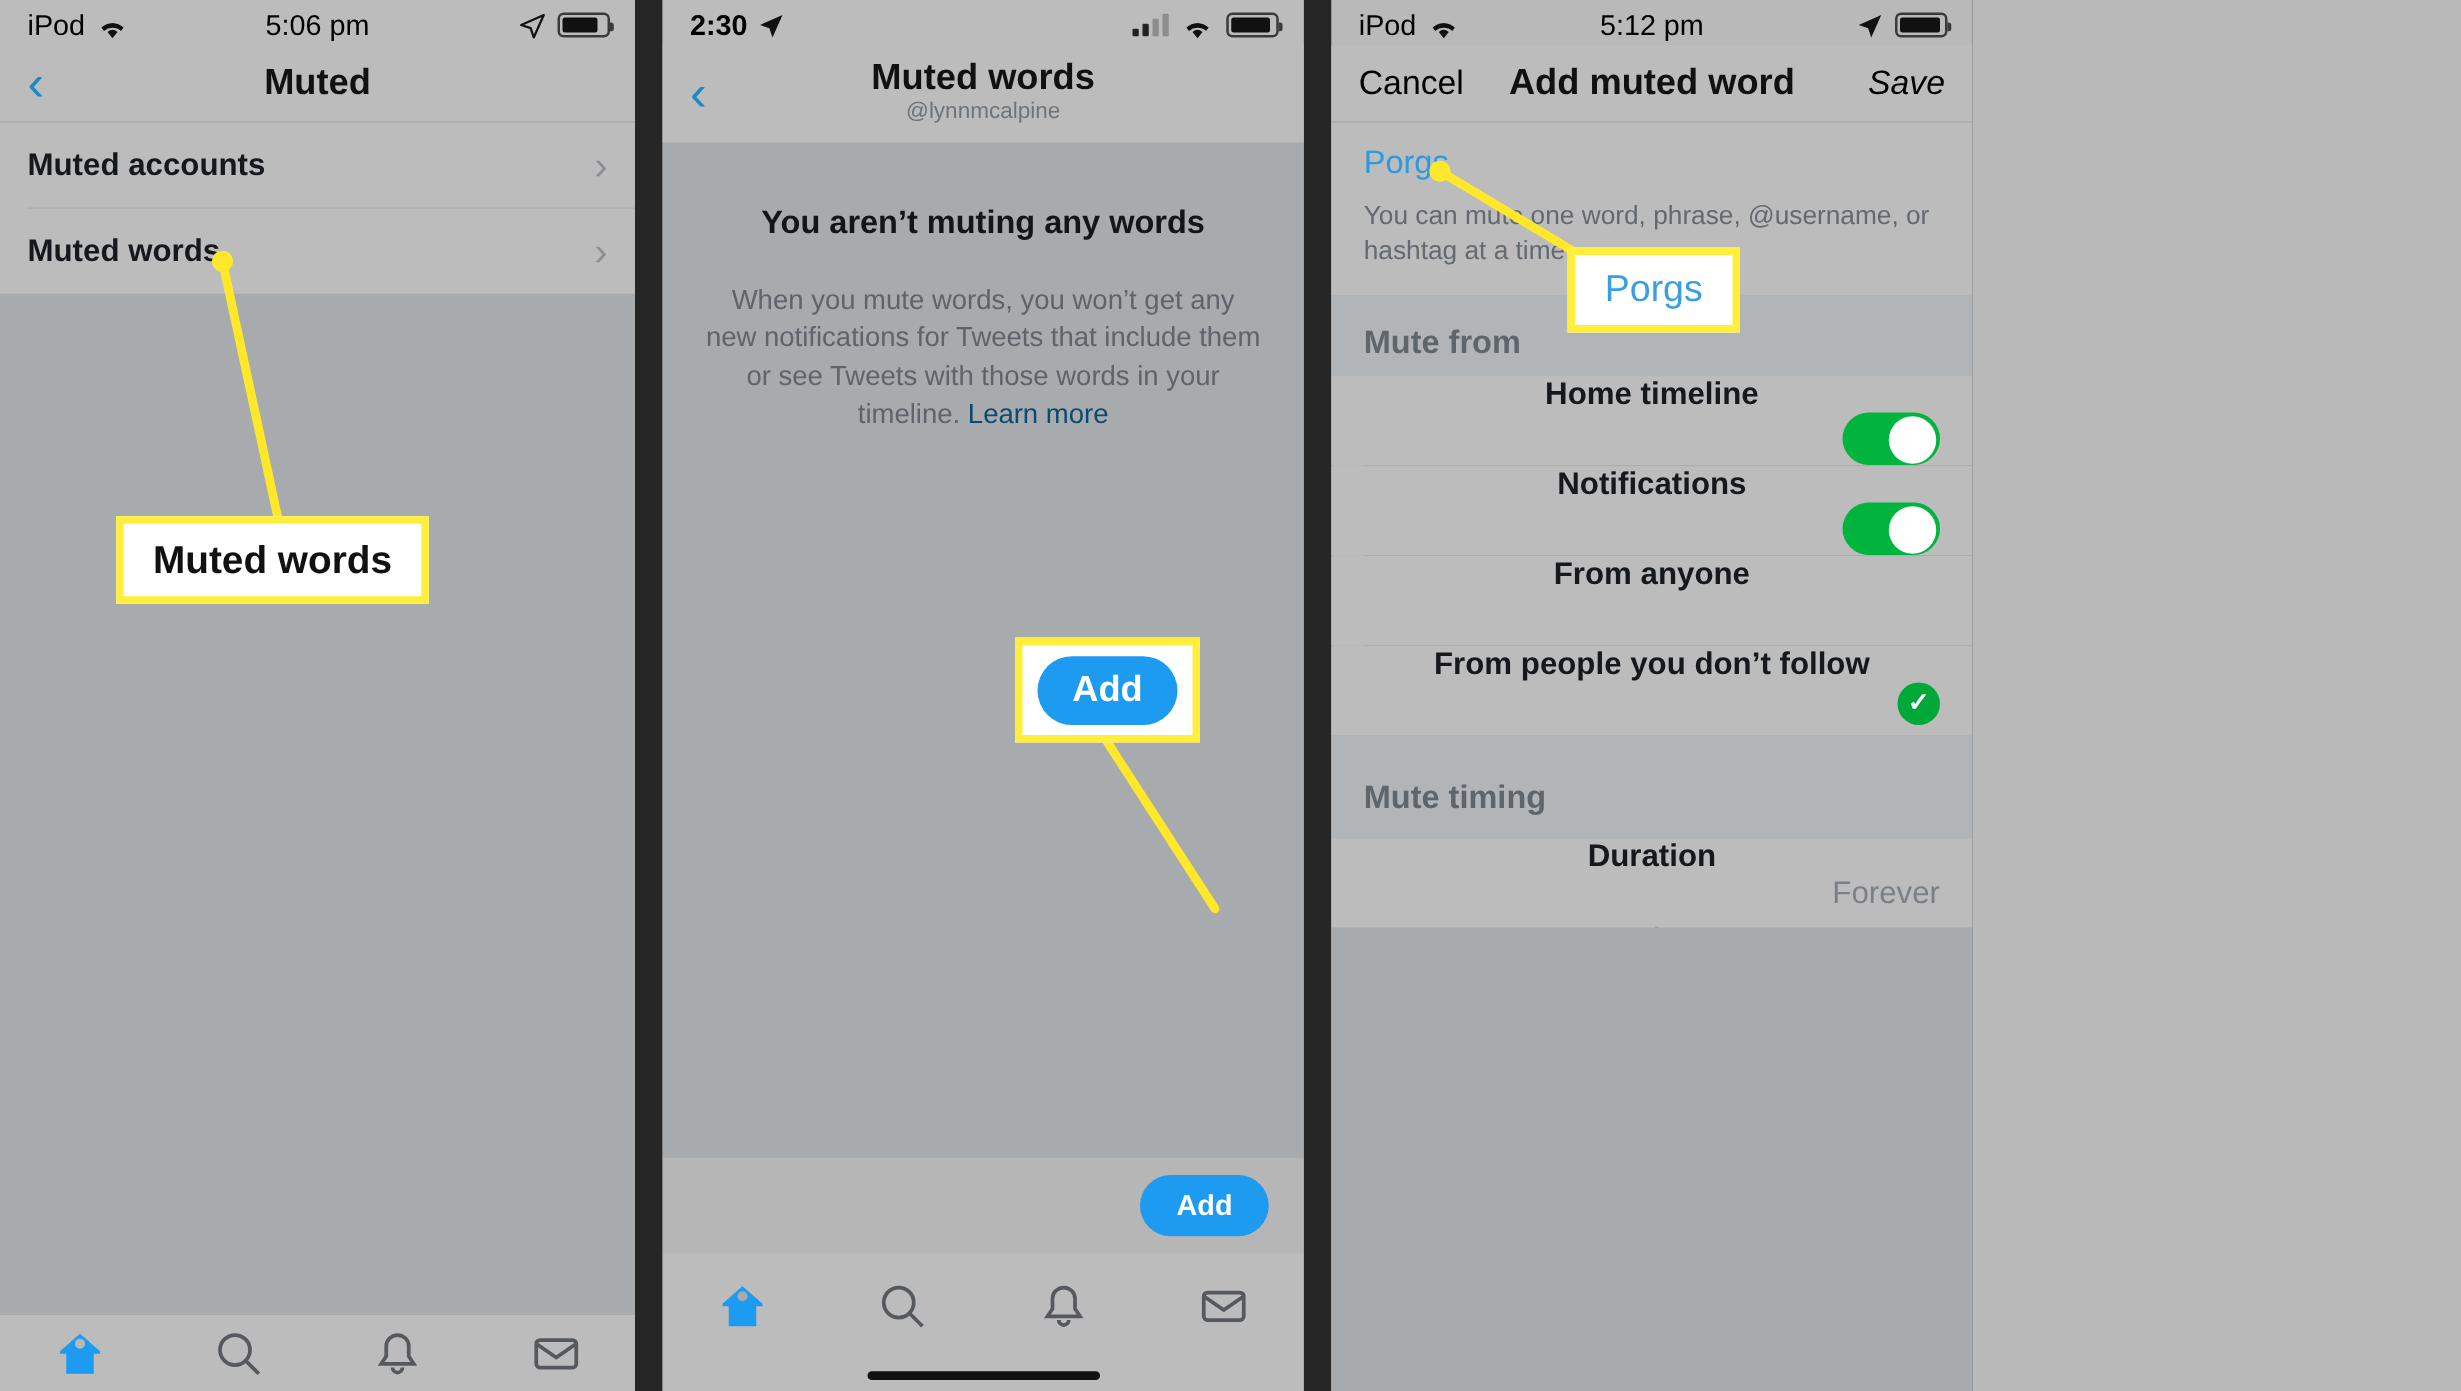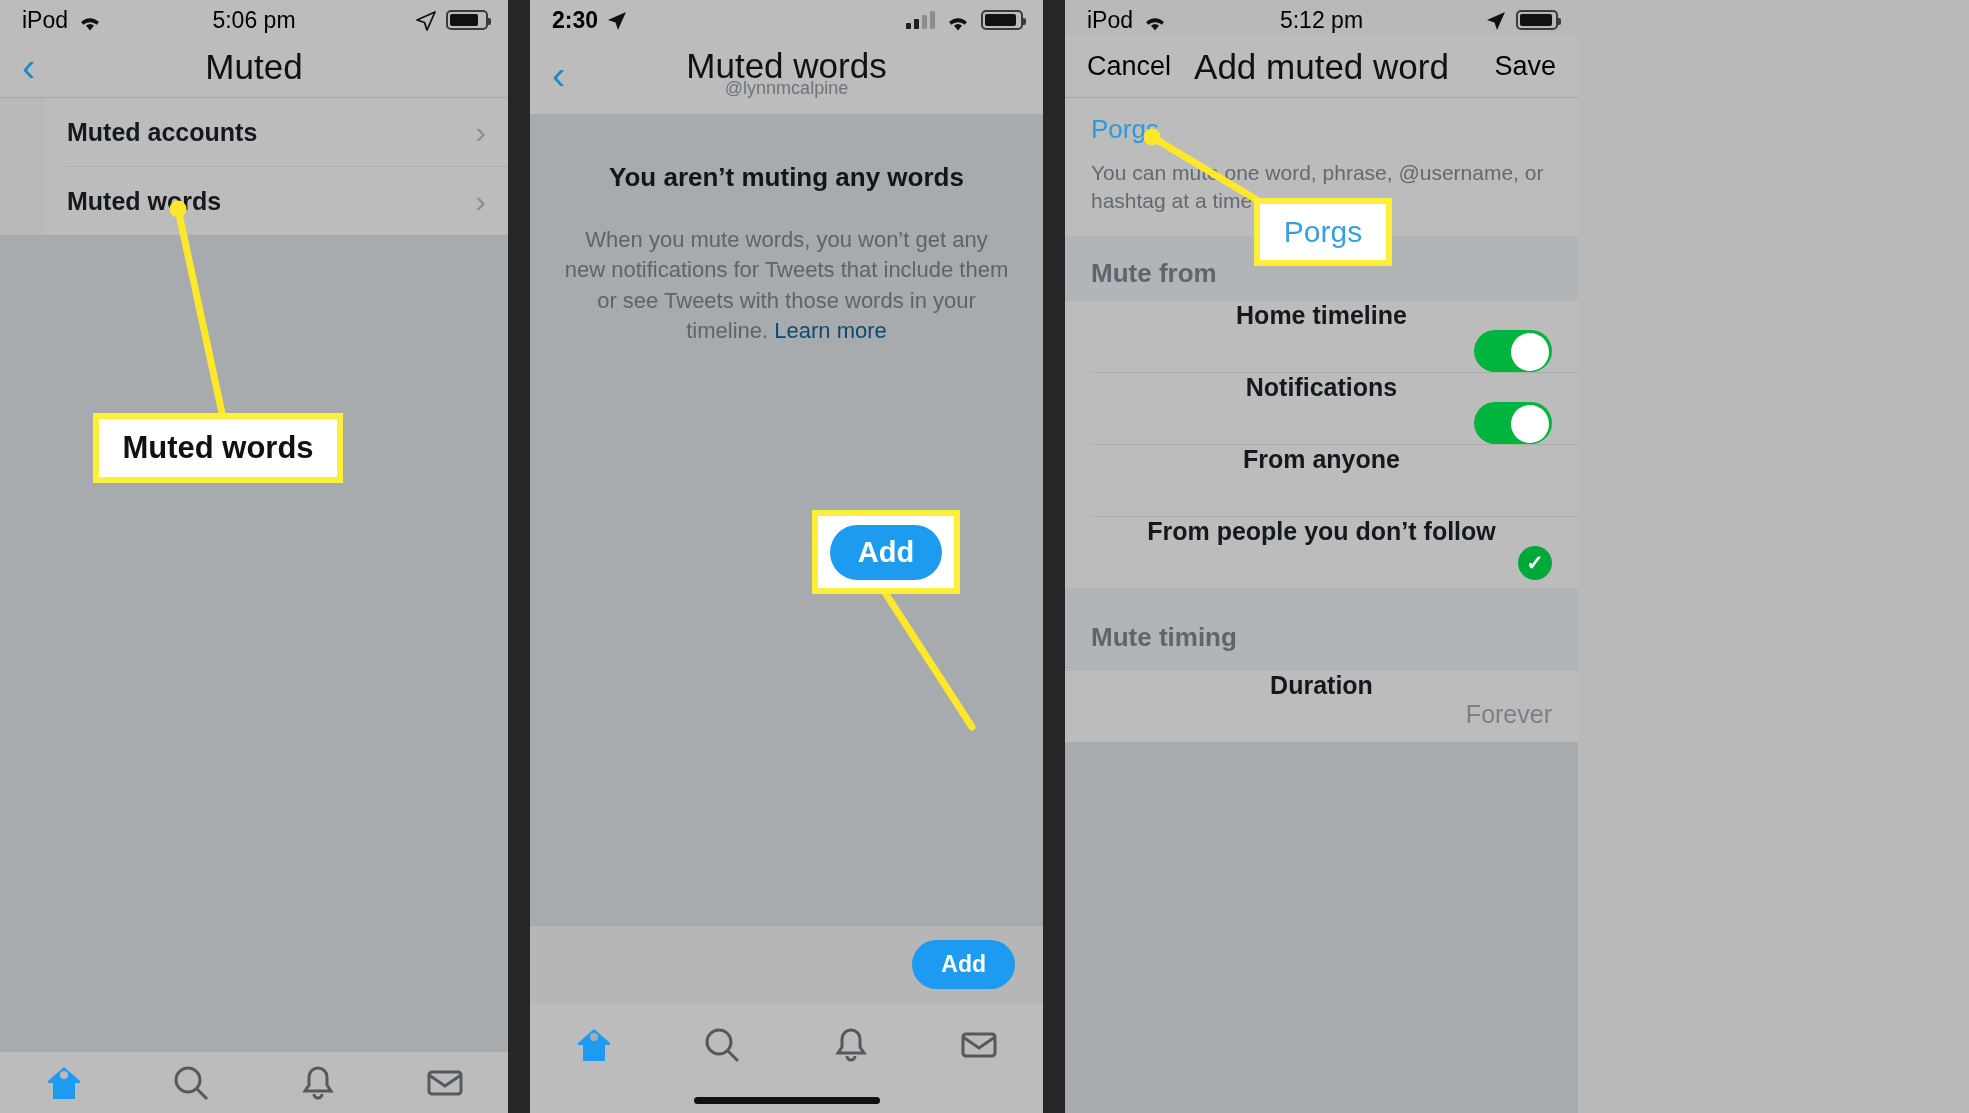--- a/index.html
+++ b/index.html
@@ -72,31 +72,31 @@
     display: flex; align-items: center;
     padding: 0 22px;
     position: relative;
     background: #bcbcbc;
   }
   .navbar.hairline { border-bottom: 1px solid #a6a6a6; }
   .nav-back { color: #1c8ac4; font-size: 40px; line-height: 1; font-weight: 300;
               cursor: pointer; width: 40px; }
   .nav-title {
     position: absolute; left: 0; right: 0; text-align: center;
-    font-size: 35px; font-weight: normal; color: #111; pointer-events: none;
+    font-size: 29px; font-weight: bold; color: #111; pointer-events: none;
   }
   .nav-sub {
     position: absolute; left: 0; right: 0; text-align: center;
     font-size: 18px; color: #6d747a; top: 42px; pointer-events: none;
   }
   .nav-action { font-size: 27px; color: #000000; cursor: pointer; }
-  .nav-action.right { margin-left: auto; }
-
-  
-  .listblock { background: #bcbcbc; margin-left: 45px; }
+  .nav-action.right { margin-left: auto; font-style: italic; }
+
+  
+  .listblock { background: #bcbcbc; }
   .row {
     height: 68px; display: flex; align-items: center;
     padding: 0 22px; position: relative;
     font-size: 25px; color: #15181c; font-weight: bold;
   }
   .row .chev { margin-left: auto; color: #8b8f93; font-size: 32px; font-weight: 300; }
   .row-sep { height: 1px; background: #aeaeae; margin-left: 22px; }
 
   
   .p1-body { background: #a7abae; height: 100%; }

